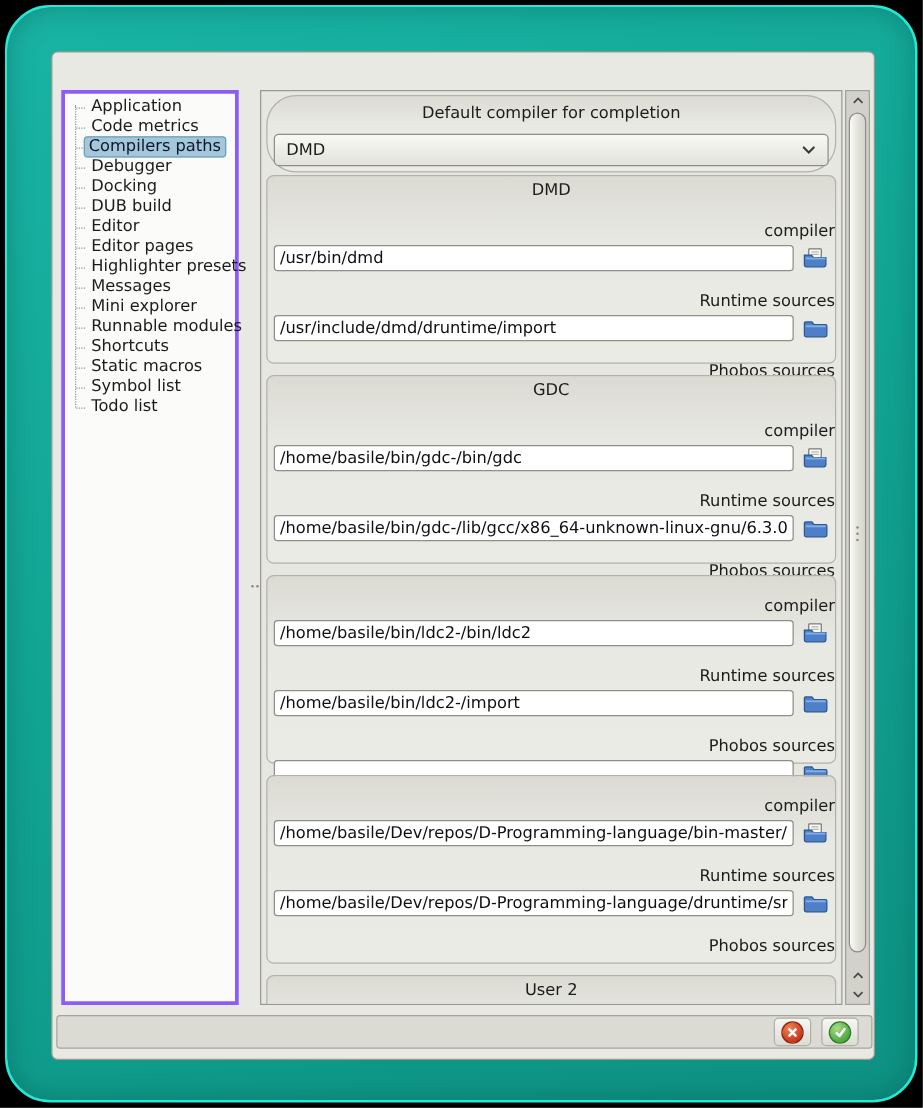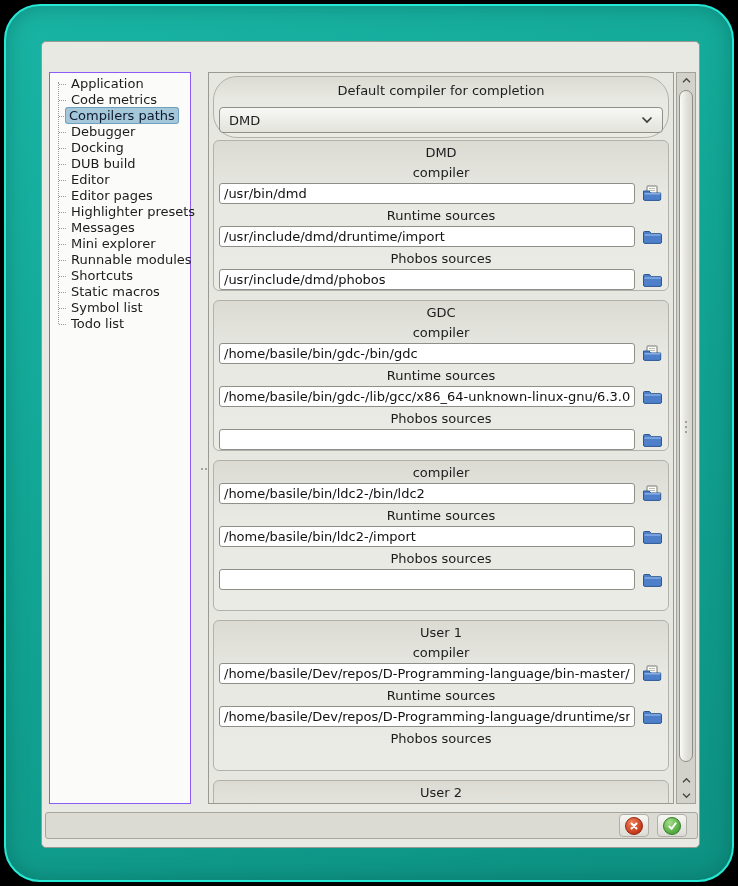--- a/index.html
+++ b/index.html
@@ -30,21 +30,21 @@
                     border-radius:50%; background:#777; }
   .title { font-size:13px; color:#1c1c1c; margin-left:4px; flex:1; }
   .wbtns { display:flex; gap:11px; margin-right:2px; }
   .wbtn { width:21px; height:21px; border-radius:50%;
           background:radial-gradient(circle at 38% 30%,#fdfdfc,#d6d6cf);
           border:1px solid #8d8d85; display:flex; align-items:center; justify-content:center;
           box-shadow:0 1px 1px rgba(0,0,0,.18); cursor:pointer; }
 
   
   .sidebar { position:absolute; left:7px; top:30px; width:142px; height:732px;
-             background:#fbfbf9; border:1px solid #8b5cf6;text-decoration:underline; }
+             background:#fbfbf9; border:3px solid #8b5cf6;text-decoration:underline; }
   .sidebar::before { content:""; position:absolute; left:8px; top:9px; height:242px;
                      border-left:1px dotted #9a9a94; }
   .titem { position:relative; height:16px; line-height:16px; padding-left:19px;
            font-size:13px; color:#1c1c1c; white-space:nowrap; cursor:pointer; }
   .titem::before { content:""; position:absolute; left:9px; top:8px; width:7px;
                    border-top:1px dotted #9a9a94; }
   .titems { position:absolute; top:3px; left:0; right:0; }
   .tlabel { padding:0 2px; }
   .titem.sel .tlabel { background:#a4c7da; border:1px solid #6fa0bd; border-radius:3px;
                        color:#0f172a; padding:0 3px; margin-left:-4px; }
@@ -57,21 +57,21 @@
 
   
   .scrollpane { position:absolute; left:166px; top:30px; width:466px; height:732px;
                 background:#e7e7e1; border:1px solid #9a9a92; overflow:hidden; }
   .group { position:absolute; left:4px; width:456px;
            background:linear-gradient(#dbdbd4 0%,#e9e9e3 38%,#ebebe5 100%);
            border:1px solid #b2b2aa; border-radius:6px; }
   .gtitle { margin-top:4px; height:16px; line-height:16px; text-align:center;
             font-size:13px; color:#1c1c1c; }
   .g1 .gtitle { margin-top:6px; }
-  .fieldlabel { margin-top:4px; height:16px; line-height:16px; text-align:center;
+  .fieldlabel { margin-top:17px; height:16px; line-height:16px; text-align:right;
                 font-size:13px; color:#1c1c1c; }
   .fieldrow { margin-top:2px; height:21px; display:flex; align-items:center;
               gap:6px; padding:0 5px; }
   .pathinput { flex:1; height:21px; background:#fff; border:1px solid #8f8f89;
                border-radius:3px; font-family:"DejaVu Sans","Liberation Sans",sans-serif;
                font-size:13px; color:#111; padding:0 4px; outline:none; }
   .iconbtn { width:22px; height:19px; display:flex; align-items:center;
              justify-content:center; cursor:pointer; }
 
   .combo { margin:8px 5px 0 5px; height:26px; border:1px solid #8f8f89; border-radius:4px;
@@ -253,21 +253,20 @@
           <span class="iconbtn">
             <svg width="21" height="17" viewBox="0 0 21 17">
                 <path d="M1.5 4.5 a1 1 0 0 1 1 -1 h5 l1.8 2.2 h9.2 a1 1 0 0 1 1 1 v7.3 a1.4 1.4 0 0 1 -1.4 1.4 h-15.2 a1.4 1.4 0 0 1 -1.4 -1.4 z" fill="#4d80c9" stroke="#2b5894"></path>
                 <path d="M2.6 7 h16" stroke="#84abe2" stroke-width="1.6"></path>
               </svg>
           </span>
         </div>
       </div>
 
       <div class="group" style="top:547px;height:151px;">
-        <div class="gtitle">User 1</div>
         <div class="fieldlabel">compiler</div>
         <div class="fieldrow">
           <input class="pathinput" value="/home/basile/Dev/repos/D-Programming-language/bin-master/dmd" style="">
           <span class="iconbtn">
             <svg width="21" height="17" viewBox="0 0 21 17">
                 <rect x="5" y="1" width="10" height="10" rx="0.5" fill="#fbfbf8" stroke="#7a7a74"></rect>
                 <path d="M7 3.5 H13 M7 5.5 H13" stroke="#b5b5af" stroke-width="0.9"></path>
                 <path d="M1.5 6 h5.6 l1.6 2 h10 v6 a1.4 1.4 0 0 1 -1.4 1.4 h-14.4 a1.4 1.4 0 0 1 -1.4 -1.4 z" fill="#4d80c9" stroke="#2b5894"></path>
                 <path d="M2.6 8.8 h15.8" stroke="#84abe2" stroke-width="1.6"></path>
               </svg>

